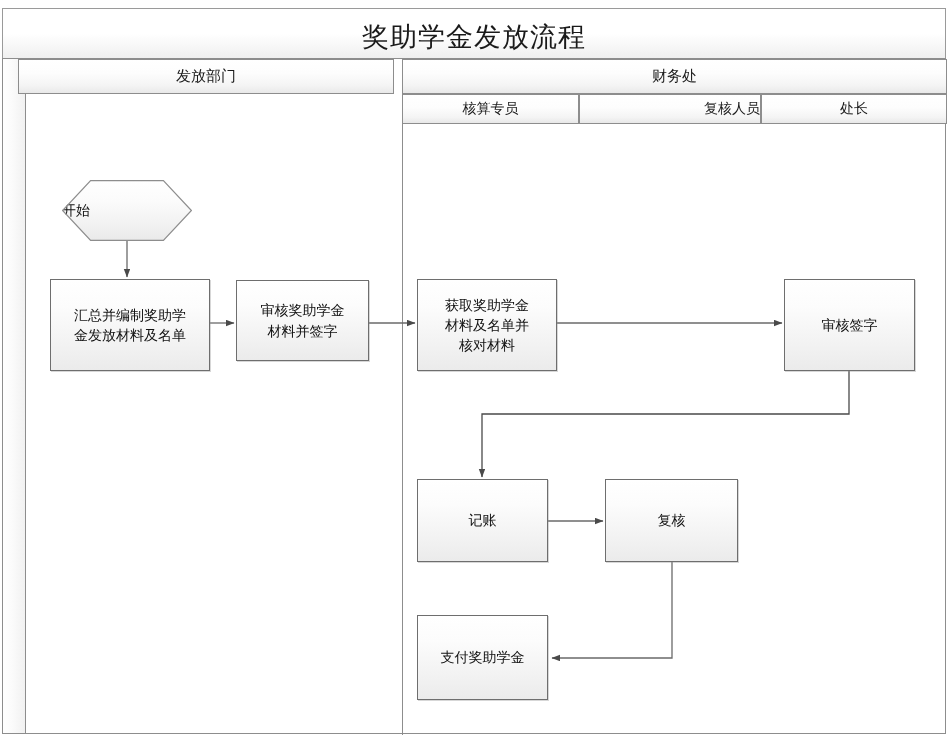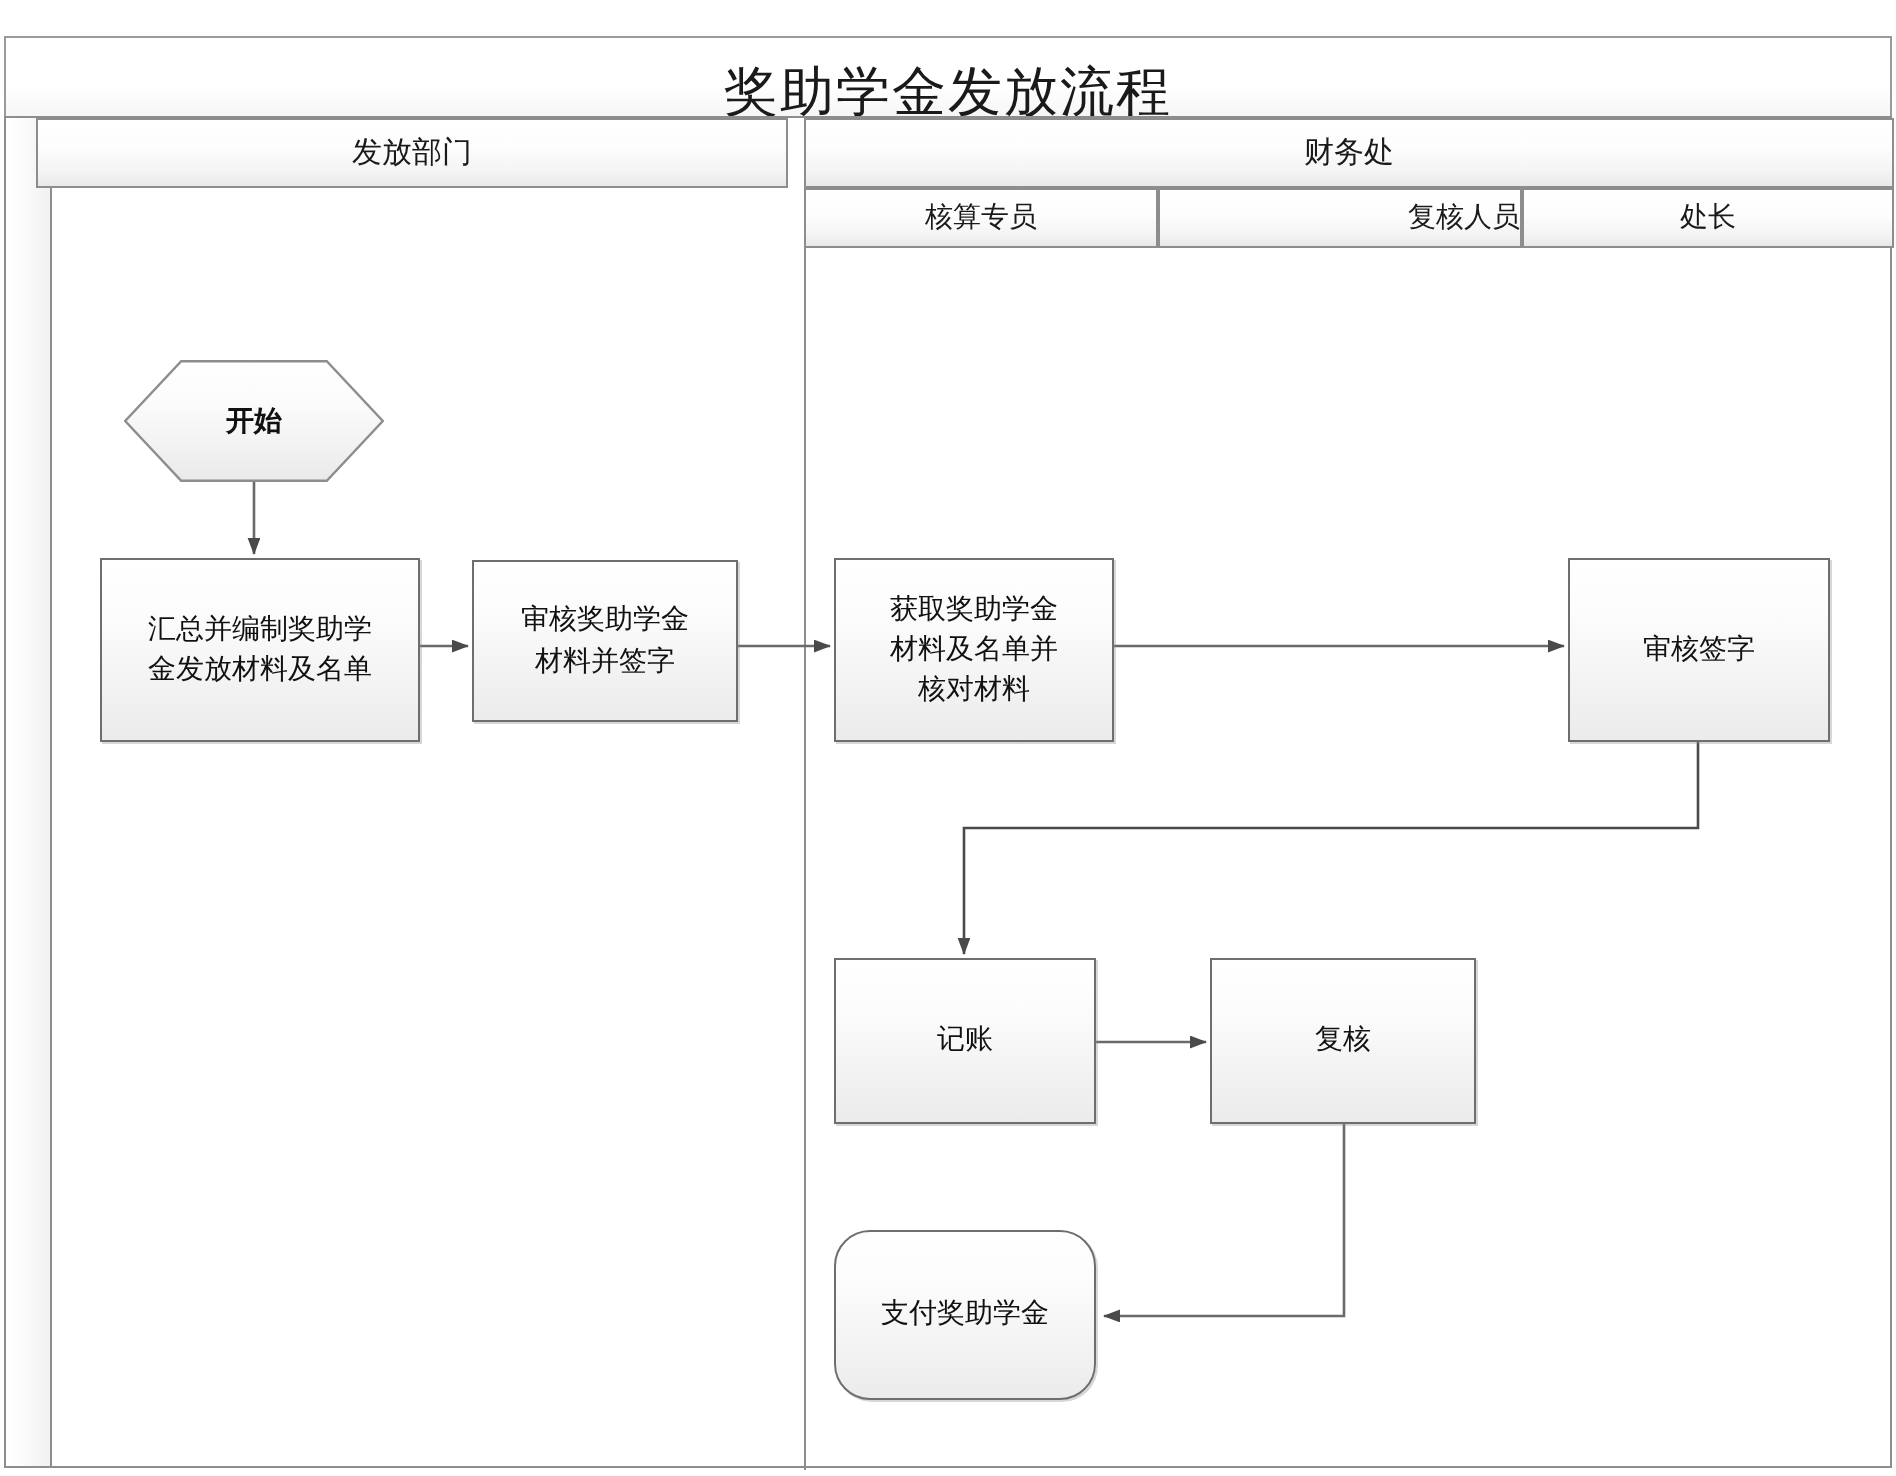--- a/index.html
+++ b/index.html
@@ -18,21 +18,21 @@
     width: 948px;
     height: 738px;
     overflow: hidden;
     background: #ffffff;
   }
 
   
   .title-bar {
     position: absolute;
     left: 2px;
-    top: 18px;
+    top: 8px;
     width: 944px;
     height: 56px;
     box-sizing: border-box;
     border: 1px solid #9a9a9a;
     background: linear-gradient(to bottom, #ffffff 0%, #ffffff 45%, #f6f6f6 72%, #ececec 100%);
     display: flex;
     align-items: center;
     justify-content: center;
   }
   .title-text {
@@ -144,26 +144,25 @@
 
   .node-start {
     position: absolute;
     box-sizing: border-box;
     width: 130px;
     height: 61px;
     background: linear-gradient(to bottom, #ffffff 0%, #fbfbfb 35%, #f1f1f1 75%, #e9e9e9 100%);
     border: none;
     display: flex;
     align-items: center;
-    justify-content: center;
+    justify-content: flex-start;
     font-family: "DejaVu Serif", "Liberation Serif", serif;
     font-size: 14px;
     color: #111111;
     clip-path: polygon(22% 0%, 78% 0%, 100% 50%, 78% 100%, 22% 100%, 0% 50%);
-    font-weight: bold;
   }
   .hex-wrap { position: absolute; }
   .hex-outline {
     position: absolute;
     left: 0; top: 0;
     width: 130px; height: 61px;
     pointer-events: none;
   }
 </style>
 </head>
@@ -252,17 +251,17 @@
   </div>
 
   <div class="node" style="left:417px; top:479px; width:131px; height:83px;">
     <span>记账</span>
   </div>
 
   <div class="node" style="left:605px; top:479px; width:133px; height:83px;">
     <span>复核</span>
   </div>
 
-  <div class="node" style="left:417px; top:615px; width:131px; height:85px;border-radius:18px;">
+  <div class="node" style="left:417px; top:615px; width:131px; height:85px;">
     <span>支付奖助学金</span>
   </div>
 
 </div>
 
 </body></html>

